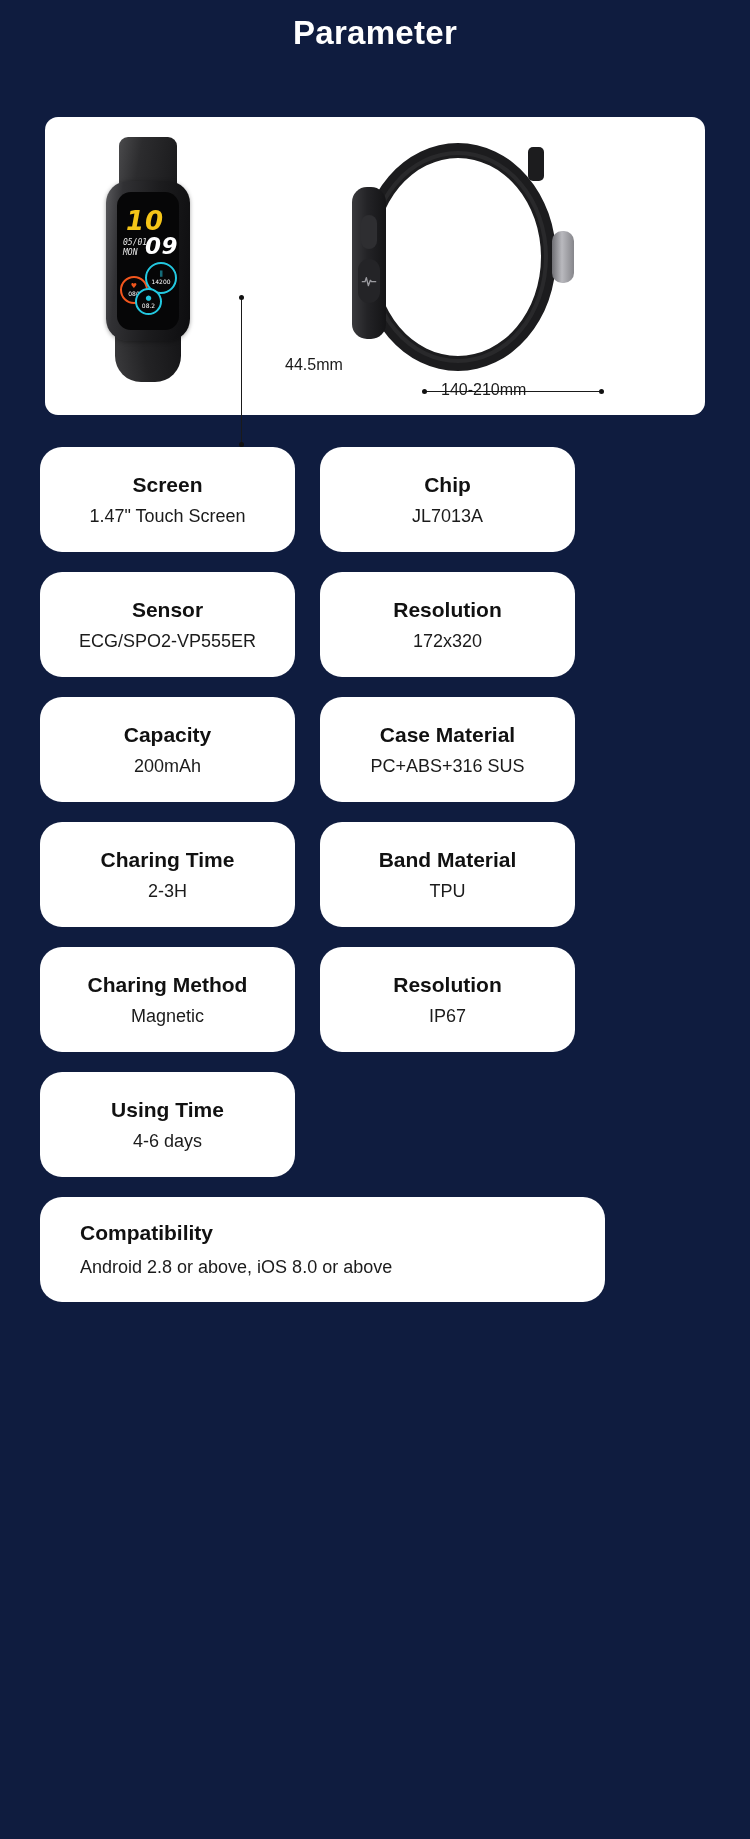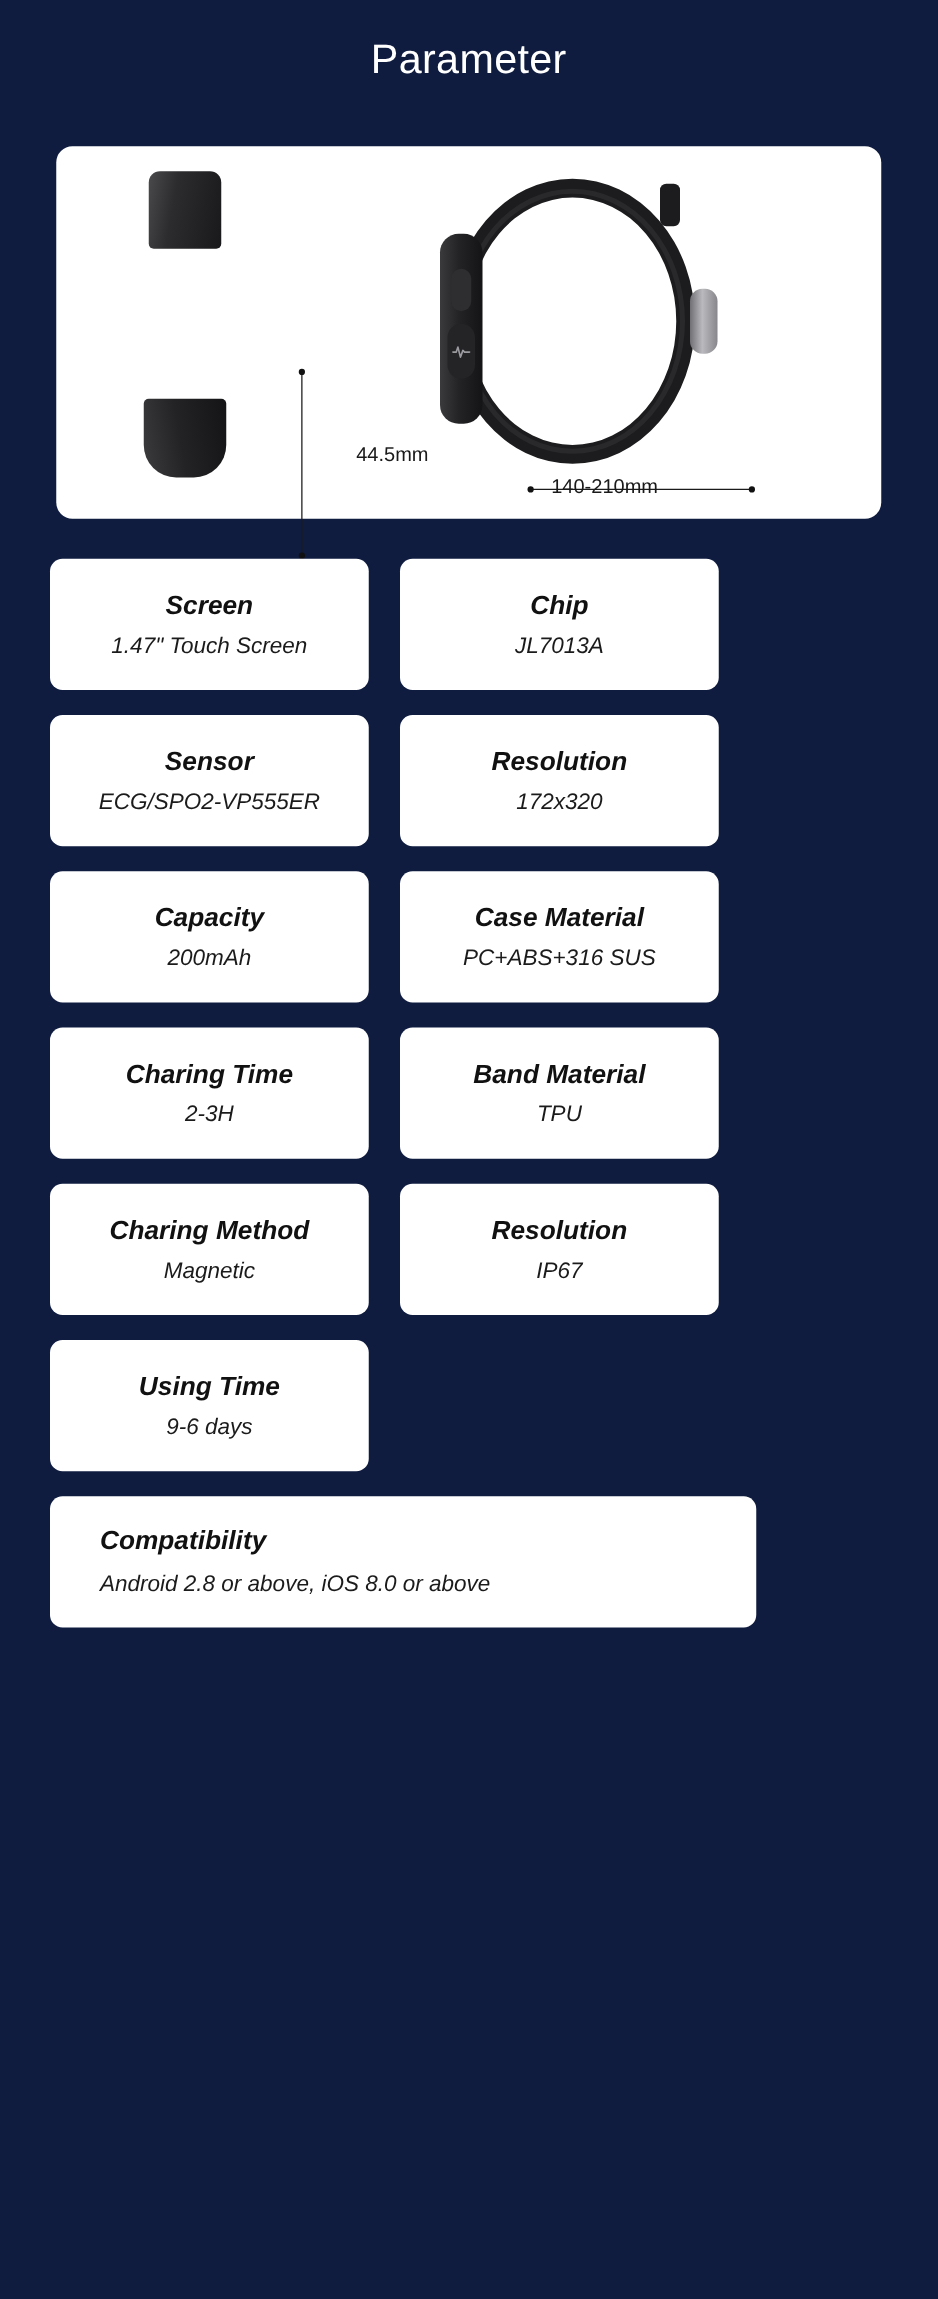--- a/index.html
+++ b/index.html
@@ -15,23 +15,23 @@
     width: 750px;
     height: 1839px;
     background: #0f1c3f;
   }
 
   
   .title {
     text-align: center;
     color: #ffffff;
     font-size: 33px;
-    font-weight: 400;
+    font-weight: 700;
     letter-spacing: 0.3px;
-    padding-top: 28px;
+    padding-top: 14px;
   }
 
   
   .product-card {
     position: absolute;
     left: 45px;
     top: 117px;
     width: 660px;
     height: 298px;
     background: #ffffff;
@@ -334,28 +334,27 @@
     top: 447px;
     width: 670px;
     display: flex;
     flex-wrap: wrap;
     gap: 20px 25px;
   }
   .spec-card {
     width: 255px;
     height: 105px;
     background: #ffffff;
-    border-radius: 10px;
+    border-radius: 22px;
     display: flex;
     flex-direction: column;
     align-items: center;
     justify-content: center;
     gap: 9px;
     padding: 0 8px;
-    font-style: italic;
   }
   .spec-card.wide {
     width: 565px;
     height: 105px;
     align-items: flex-start;
     padding: 0 0 0 40px;
     gap: 12px;
   }
   .spec-title {
     font-size: 21px;
@@ -380,20 +379,41 @@
 <div class="page">
 
   <div class="title">Parameter</div>
 
   <div class="product-card">
     <div class="product-inner">
 
       <div class="watch-front">
         <div class="band-top"></div>
         <div class="band-bottom"></div>
+        <div class="watch-body">
+          <div class="watch-screen">
+            <div class="wf-hour">10</div>
+            <div class="wf-date">05/01</div>
+            <div class="wf-day">MON</div>
+            <div class="wf-min">09</div>
+
+            <div class="ring ring-hr">
+              <span class="glyph">♥</span>
+              <span>080</span>
+            </div>
+            <div class="ring ring-steps">
+              <span class="glyph">⫼</span>
+              <span>14200</span>
+            </div>
+            <div class="ring ring-dist">
+              <span class="glyph">●</span>
+              <span>08.2</span>
+            </div>
+          </div>
+        </div>
       </div>
 
       <div class="dim-v">
         <div class="dim-v-line"></div>
         <div class="dim-dot top"></div>
         <div class="dim-dot bottom"></div>
       </div>
       <div class="dim-v-label">44.5mm</div>
 
       <div class="dim-h">
@@ -470,21 +490,21 @@
       <div class="spec-title">Charing Method</div>
       <div class="spec-value">Magnetic</div>
     </div>
 
     <div class="spec-card">
       <div class="spec-title">Resolution</div>
       <div class="spec-value">IP67</div>
     </div>
     <div class="spec-card">
       <div class="spec-title">Using Time</div>
-      <div class="spec-value">9-6 days</div>
+      <div class="spec-value">4-6 days</div>
     </div>
 
     <div class="spec-card wide">
       <div class="spec-title">Compatibility</div>
       <div class="spec-value">Android 2.8 or above, iOS 8.0 or above</div>
     </div>
 
   </div>
 </div>
 

